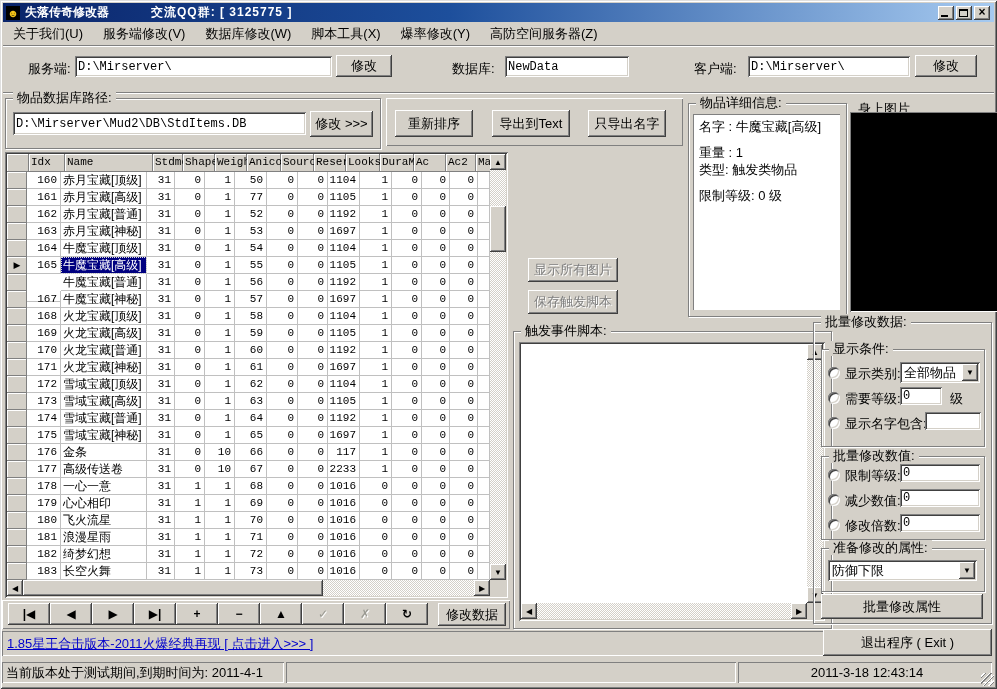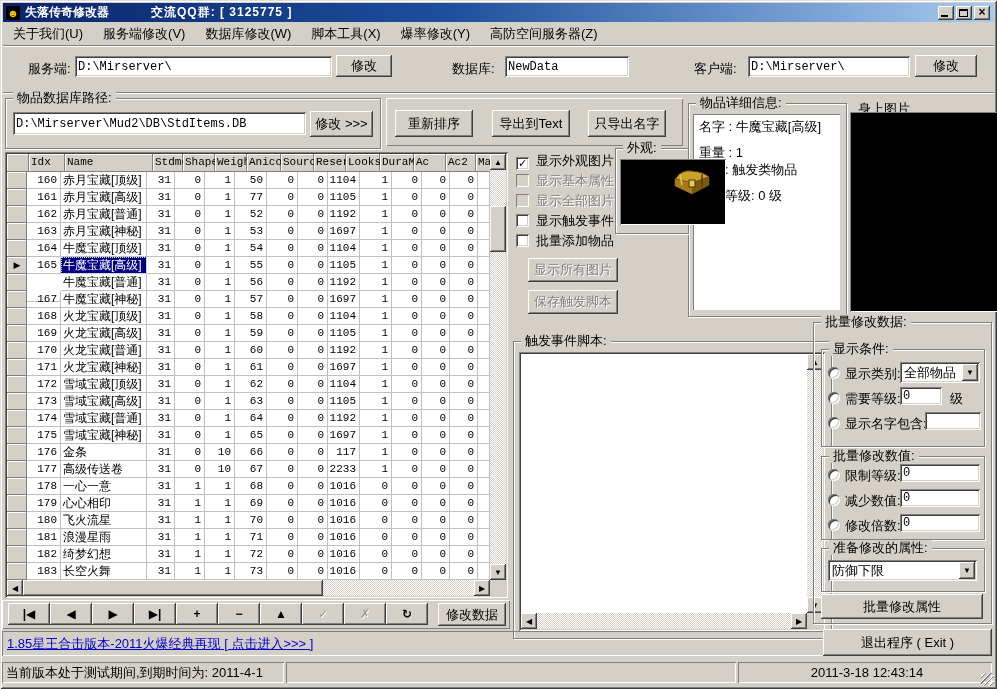--- a/index.html
+++ b/index.html
@@ -590,48 +590,25 @@
 
       <div class="sb-track" style="left:0;bottom:0;width:483px;height:16px;">
         <span class="sb-btn" style="left:0;">◀</span>
         <span class="sb-thumb" style="left:16px;top:0;height:16px;width:300px;"></span>
         <span class="sb-btn" style="right:0;">▶</span>
       </div>
       <div class="abs" style="right:0;bottom:0;width:16px;height:16px;background:#d4d0c8;"></div>
     </div>
   </div>
 
-  <div id="display-options" class="abs">
-      <div class="cb-row"><span class="cb-box">✓</span><span class="cb-label">显示外观图片</span></div>
-      <div class="cb-row dis"><span class="cb-box"></span><span class="cb-label">显示基本属性</span></div>
-      <div class="cb-row dis"><span class="cb-box"></span><span class="cb-label">显示全部图片</span></div>
-      <div class="cb-row"><span class="cb-box"></span><span class="cb-label">显示触发事件</span></div>
-      <div class="cb-row"><span class="cb-box"></span><span class="cb-label">批量添加物品</span></div>
-    </div>
   <div class="btn dis" style="left:528px;top:258px;width:90px;height:24px;">显示所有图片</div>
   <div class="btn dis" style="left:528px;top:290px;width:90px;height:24px;">保存触发脚本</div>
 
-  <div class="group" style="left:615px;top:148px;width:72px;height:84px;">
-    <span class="glabel">外观:</span>
-    <div class="abs sunken1 black-img" style="left:4px;top:10px;width:62px;height:66px;">
-      <svg width="62" height="66" viewBox="0 0 62 66">
-        <g transform="translate(8,8)">
-          <path d="M3 12 L20 4 L37 10 L37 18 L20 27 L3 19 Z" fill="#8a6914" stroke="#4a3406" stroke-width="1"></path>
-          <path d="M3 12 Q10 2 20 4 Q32 5 37 10 L20 16 Z" fill="#c9a227" stroke="#4a3406" stroke-width="1"></path>
-          <path d="M3 12 L20 16 L20 27 L3 19 Z" fill="#a8791c"></path>
-          <path d="M20 16 L37 10 L37 18 L20 27 Z" fill="#7a5b10"></path>
-          <rect x="17" y="13" width="6" height="7" fill="#e7c95a" stroke="#4a3406" stroke-width="1"></rect>
-          <path d="M8 7 L10 18" stroke="#e7c95a" stroke-width="1.5"></path>
-          <path d="M30 7 L30 20" stroke="#5a4008" stroke-width="1.5"></path>
-        </g>
-      </svg>
-    </div>
-  </div>
-
-  <div class="group" style="left:513px;top:341px;width:317px;height:296px;text-align:center;">
+
+  <div class="group" style="left:513px;top:331px;width:317px;height:296px;text-align:center;">
     <span class="glabel">触发事件脚本:</span>
     <div class="abs sunken2" style="left:5px;top:10px;width:306px;height:279px;background:#fff;">
       <div class="abs" style="left:3px;top:3px;right:20px;bottom:20px;font:12px 'Liberation Mono','DejaVu Sans Mono',monospace;"></div>
       <div class="sb-track" style="right:2px;top:2px;width:16px;height:259px;">
         <span class="sb-btn" style="top:0;">▲</span>
         <span class="sb-btn" style="bottom:0;">▼</span>
       </div>
       <div class="sb-track" style="left:2px;bottom:2px;width:286px;height:16px;">
         <span class="sb-btn" style="left:0;">◀</span>
         <span class="sb-btn" style="right:0;">▶</span>

